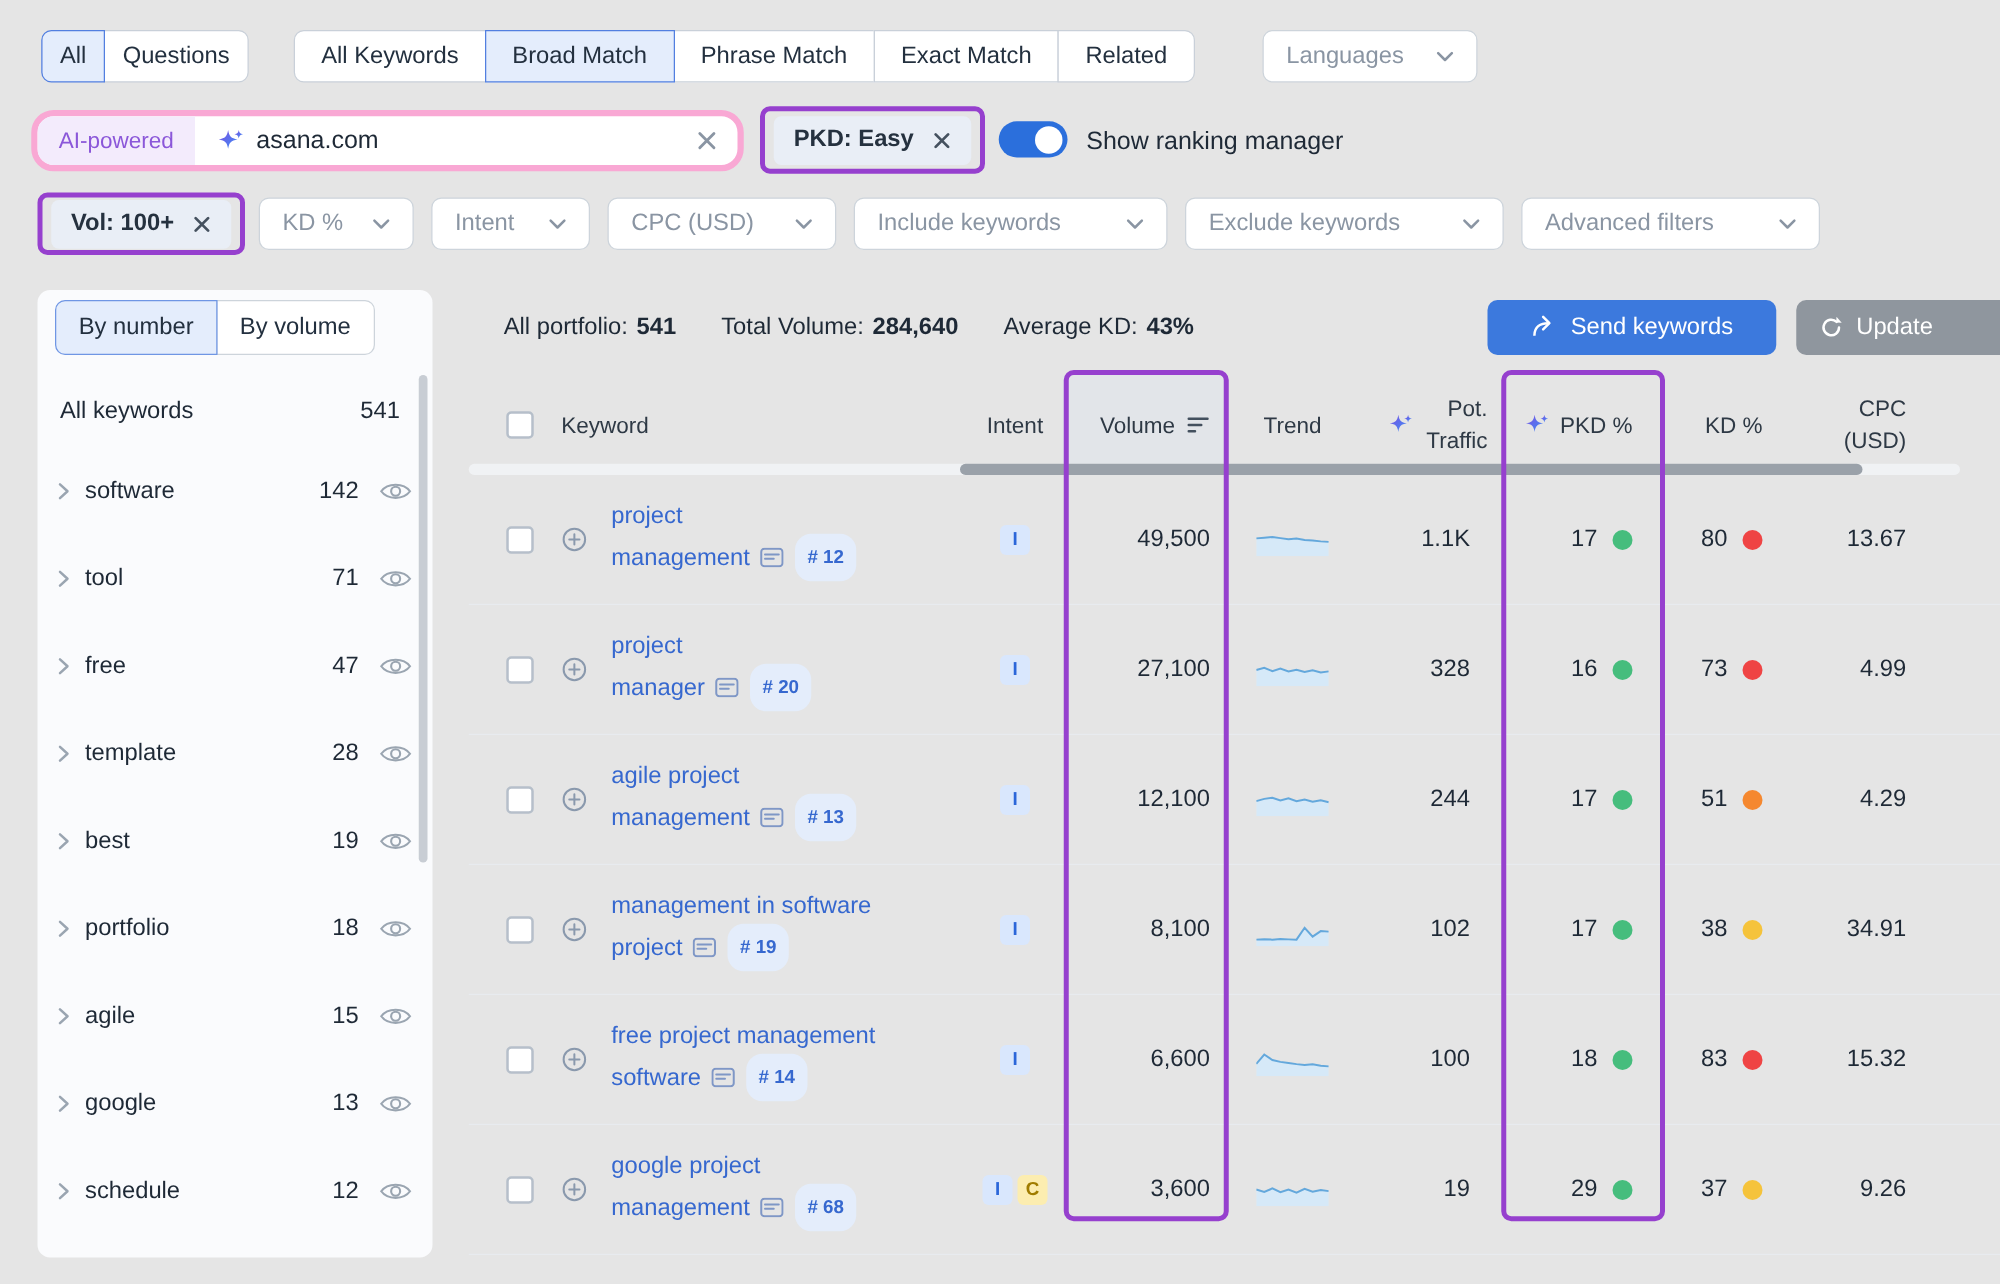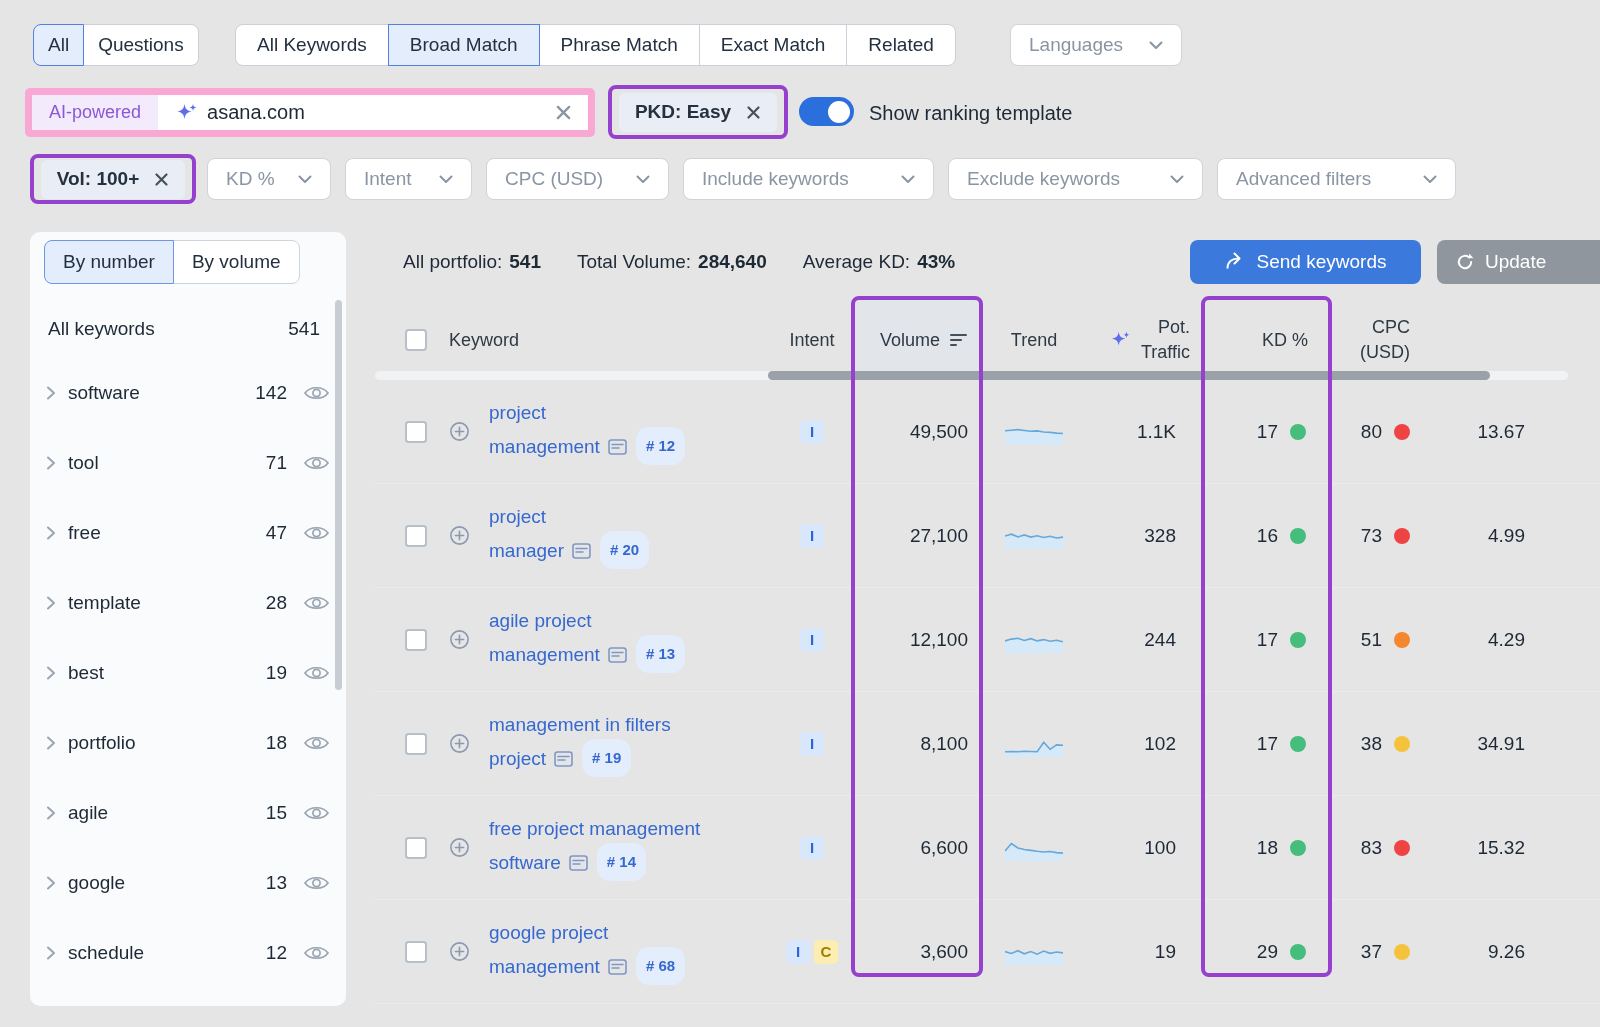--- a/index.html
+++ b/index.html
@@ -15,22 +15,22 @@
   .scope-group .group-btn { padding:0 14px; }
   .group-btn:first-child { border-radius:8px 0 0 8px; margin-left:0; }
   .group-btn:last-child { border-radius:0 8px 8px 0; }
   .group-btn.selected { background:#e4edfc; border-color:#527fe0; position:relative; z-index:2; }
   .languages-btn { position:absolute; left:1010px; top:24px; width:172px; height:42px; border:1px solid #cdd4db;
                    border-radius:8px; background:#fff; color:#8a95a3; font-family:inherit; font-size:19px;
                    display:flex; align-items:center; justify-content:space-between; padding:0 18px; cursor:pointer; }
   .chev { color:#8a95a3; flex:none; }
 
   
-  .search-box { position:absolute; left:25px; top:88px; width:570px; height:49px; border:7px solid #f9a8d4;
-                border-radius:5px; display:flex; align-items:stretch; overflow:hidden; background:#fff; }
+  .search-box { position:absolute; left:25px; top:88px; width:570px; height:49px; border:5px solid #f9a8d4;
+                border-radius:18px; display:flex; align-items:stretch; overflow:hidden; background:#fff; }
   .ai-badge { background:#f3ebfc; color:#8b57d9; font-size:18px; display:flex; align-items:center; padding:0 17px; flex:none; }
   .search-inner { flex:1; display:flex; align-items:center; gap:8px; padding:0 16px; }
   .search-input { border:none; outline:none; flex:1; font-family:inherit; font-size:20px; color:#1e2936; background:transparent; }
   .clear-x, .chip-x { display:flex; align-items:center; cursor:pointer; flex:none; }
 
   .annotation { position:absolute; border:4px solid #9640ce; border-radius:8px; pointer-events:none; z-index:6; }
   .anno-pkd-chip { left:608px; top:85px; width:180px; height:54px; display:flex; align-items:center; justify-content:center; pointer-events:auto; }
   .anno-vol-chip { left:30px; top:154px; width:166px; height:50px; display:flex; align-items:center; justify-content:center; pointer-events:auto; }
   .filter-chip { background:#e9eef6; border-radius:6px; height:39px; display:flex; align-items:center; padding:0 16px; gap:15px; }
   .filter-chip .chip-label { font-size:19px; font-weight:600; color:#25313f; white-space:nowrap; }
@@ -178,21 +178,21 @@
         <svg width="15" height="15" viewBox="0 0 15 15">
             <path d="M2.5 2.5 L12.5 12.5 M12.5 2.5 L2.5 12.5" stroke="#45515f" stroke-width="2.2" stroke-linecap="round"></path>
           </svg>
       </span>
     </div>
   </div>
 
   <div class="toggle">
       <span class="knob"></span>
     </div>
-  <div class="toggle-label">Show ranking template</div>
+  <div class="toggle-label">Show ranking manager</div>
 
   <div class="annotation anno-vol-chip">
     <div class="filter-chip">
       <span class="chip-label">Vol: 100+</span>
       <span class="chip-x">
         <svg width="15" height="15" viewBox="0 0 15 15">
             <path d="M2.5 2.5 L12.5 12.5 M12.5 2.5 L2.5 12.5" stroke="#45515f" stroke-width="2.2" stroke-linecap="round"></path>
           </svg>
       </span>
     </div>
@@ -408,20 +408,27 @@
       <div class="th th-trend">
           <span>Trend</span>
         </div>
       <div class="th th-traffic">
         <svg width="23" height="22" viewBox="0 0 24 24">
           <path d="M10 3 C10.9 8.2 12.3 9.6 17.5 10.5 C12.3 11.4 10.9 12.8 10 18 C9.1 12.8 7.7 11.4 2.5 10.5 C7.7 9.6 9.1 8.2 10 3 Z" fill="url(#sparkGrad)"></path>
           <path d="M18.5 3 C18.9 5.3 19.6 6 21.9 6.4 C19.6 6.8 18.9 7.5 18.5 9.8 C18.1 7.5 17.4 6.8 15.1 6.4 C17.4 6 18.1 5.3 18.5 3 Z" fill="url(#sparkGrad)"></path>
         </svg>
         <span class="two-line"><span>Pot.</span><br><span>Traffic</span></span>
       </div>
+      <div class="th th-pkd">
+        <svg width="23" height="22" viewBox="0 0 24 24">
+          <path d="M10 3 C10.9 8.2 12.3 9.6 17.5 10.5 C12.3 11.4 10.9 12.8 10 18 C9.1 12.8 7.7 11.4 2.5 10.5 C7.7 9.6 9.1 8.2 10 3 Z" fill="url(#sparkGrad)"></path>
+          <path d="M18.5 3 C18.9 5.3 19.6 6 21.9 6.4 C19.6 6.8 18.9 7.5 18.5 9.8 C18.1 7.5 17.4 6.8 15.1 6.4 C17.4 6 18.1 5.3 18.5 3 Z" fill="url(#sparkGrad)"></path>
+        </svg>
+        <span>PKD %</span>
+      </div>
       <div class="th th-kd">
           <span>KD %</span>
         </div>
       <div class="th th-cpc">
         <span class="two-line"><span>CPC</span><br><span>(USD)</span></span>
       </div>
     </div>
     <div id="table-body">
   <div class="grid-row trow">
     <div class="cell c-check">
@@ -540,21 +547,21 @@
   <div class="grid-row trow">
     <div class="cell c-check">
             <span class="cb"></span>
           </div>
     <div class="cell c-kw">
       <svg class="plus-ic" width="21" height="21" viewBox="0 0 21 21">
         <circle cx="10.5" cy="10.5" r="8.6" fill="none" stroke="#8a99ad" stroke-width="1.6"></circle>
         <path d="M10.5 6.4 V14.6 M6.4 10.5 H14.6" stroke="#8a99ad" stroke-width="1.6" stroke-linecap="round"></path>
       </svg>
       <div class="kw-text">
-        <a class="kw-link"><span class="kw-l1">management in filters</span><br><span class="kw-l2">project</span><svg class="serp-ic" width="19" height="16" viewBox="0 0 19 16">
+        <a class="kw-link"><span class="kw-l1">management in software</span><br><span class="kw-l2">project</span><svg class="serp-ic" width="19" height="16" viewBox="0 0 19 16">
                   <rect x="1" y="1" width="17" height="14" rx="2.5" fill="none" stroke="#7f97c6" stroke-width="1.6"></rect>
                   <path d="M4 5.5 H15 M4 9 H11" stroke="#7f97c6" stroke-width="1.6" stroke-linecap="round"></path>
                 </svg><span class="rank-badge"># 19</span></a>
       </div>
     </div>
     <div class="cell c-intent intents">
             <span class="intent-badge intent-I">I</span>
           </div>
     <div class="cell c-vol vol">8,100</div>
     <div class="cell c-trend">

